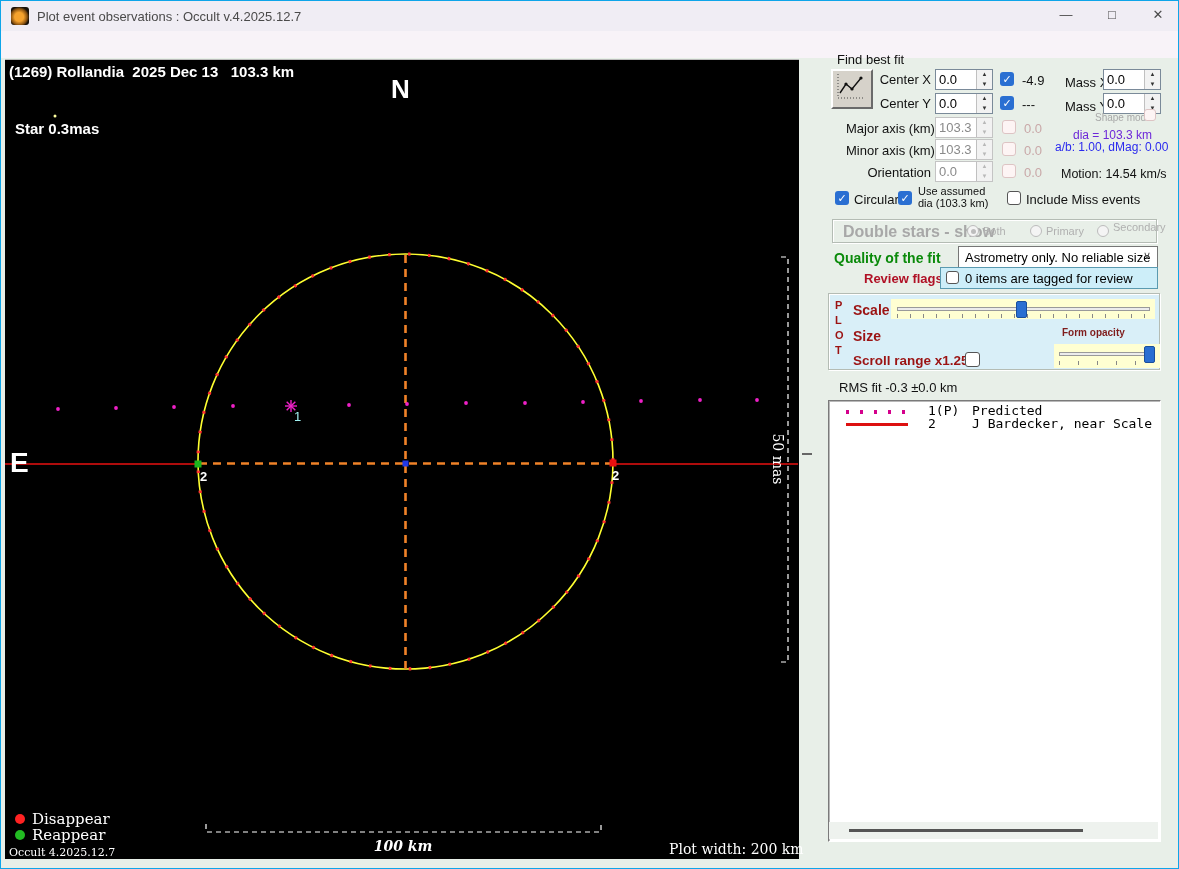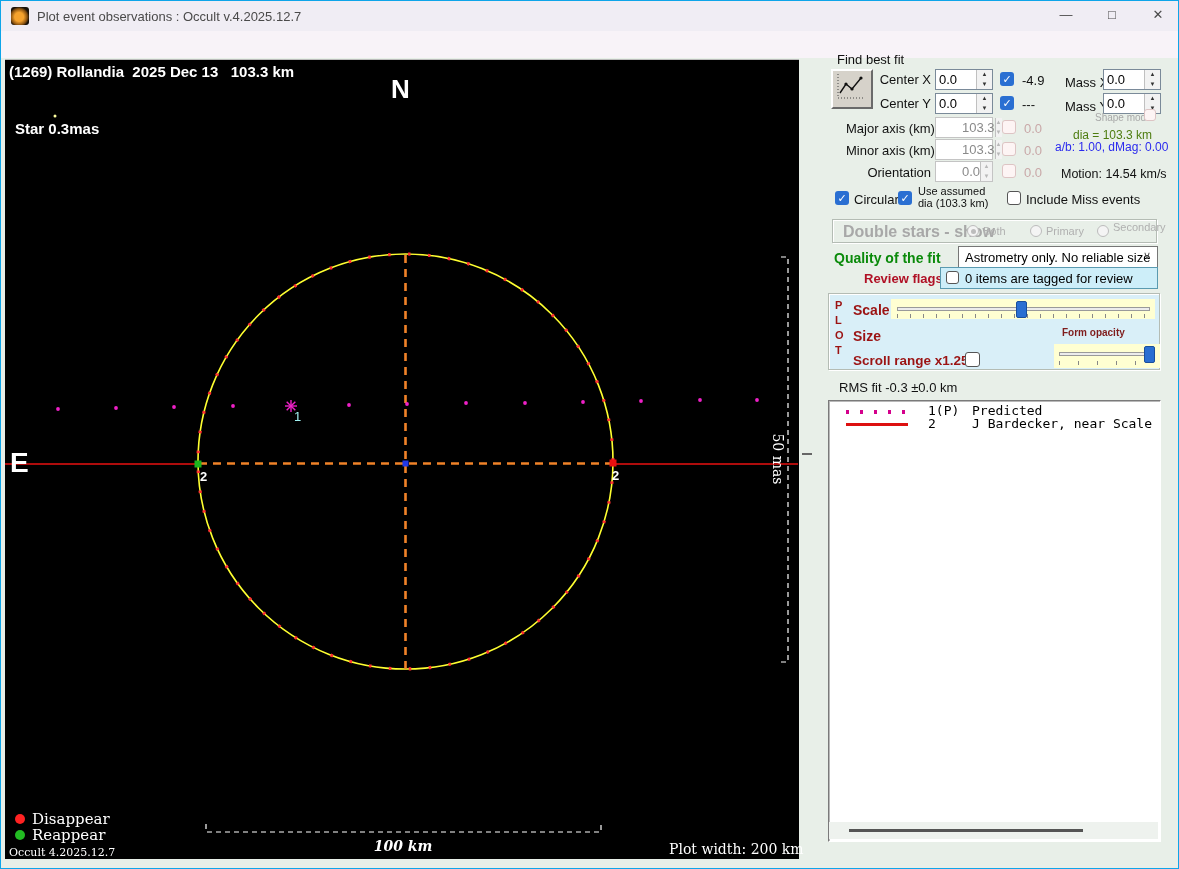--- a/index.html
+++ b/index.html
@@ -36,21 +36,21 @@
   .legend-row{position:absolute;left:10px;color:#fff;font-family:"DejaVu Serif",serif;font-size:15px;}
   .legend-dot{display:inline-block;width:10px;height:10px;border-radius:50%;margin-right:7px;}
   
   .lbl{font-size:13px;color:#111;white-space:nowrap;}
   .rlabel{text-align:right;}
   .spin{background:#fff;border:1px solid #7a8a99;height:19px;display:flex;}
   .spin .v{flex:1;font-size:13px;padding:2px 0 0 3px;color:#000;}
   .spin .btns{width:15px;border-left:1px solid #c0c0c0;display:flex;flex-direction:column;}
   .spin .btns span{flex:1;font-size:6px;line-height:8px;text-align:center;color:#333;background:#f2f2f2;}
   .spin.dis{border-color:#c4c4c4;}
-  .spin.dis .v{color:#8a8a8a;margin-left:23px;}
+  .spin.dis .v{color:#8a8a8a;}
   .spin.dis .btns span{color:#b8b8b8;}
   .cb{width:14px;height:14px;border-radius:3px;box-sizing:border-box;}
   .cb.on{background:#2a6fd2;}
   .cb.on::after{content:"✓";color:#fff;font-size:11px;line-height:14px;display:block;text-align:center;}
   .cb.off{background:#fff;border:1px solid #555;}
   .cb.dis{background:#fdf4f4;border:1px solid #ddc4c4;}
   .flag{font-size:13px;color:#111;}
   .flag.dis{color:#c9a8a8;}
   .radio{width:12px;height:12px;border-radius:50%;box-sizing:border-box;background:#fff;border:1px solid #777;}
   .radio.sel{border:3px solid #1565d8;}
@@ -201,21 +201,21 @@
   <div class="abs lbl rlabel" style="left:845px;top:120px;width:85px;">Major axis (km)</div>
   <div class="abs spin dis" style="left:934px;top:116px;width:56px;">
     <span class="v">103.3</span>
     <span class="btns">
         <span>▲</span>
         <span>▼</span>
       </span>
   </div>
   <span class="abs cb dis" style="left:1001px;top:119px;"></span>
   <div class="abs flag dis" style="left:1023px;top:120px;">0.0</div>
-  <div class="abs" style="left:1072px;top:127px;font-size:12px;color:#4d7c0f;">dia = 103.3 km</div>
+  <div class="abs" style="left:1072px;top:127px;font-size:12px;color:#6d28d9;">dia = 103.3 km</div>
 
   <div class="abs lbl rlabel" style="left:845px;top:142px;width:85px;">Minor axis (km)</div>
   <div class="abs spin dis" style="left:934px;top:138px;width:56px;">
     <span class="v">103.3</span>
     <span class="btns">
         <span>▲</span>
         <span>▼</span>
       </span>
   </div>
   <span class="abs cb dis" style="left:1001px;top:141px;"></span>

